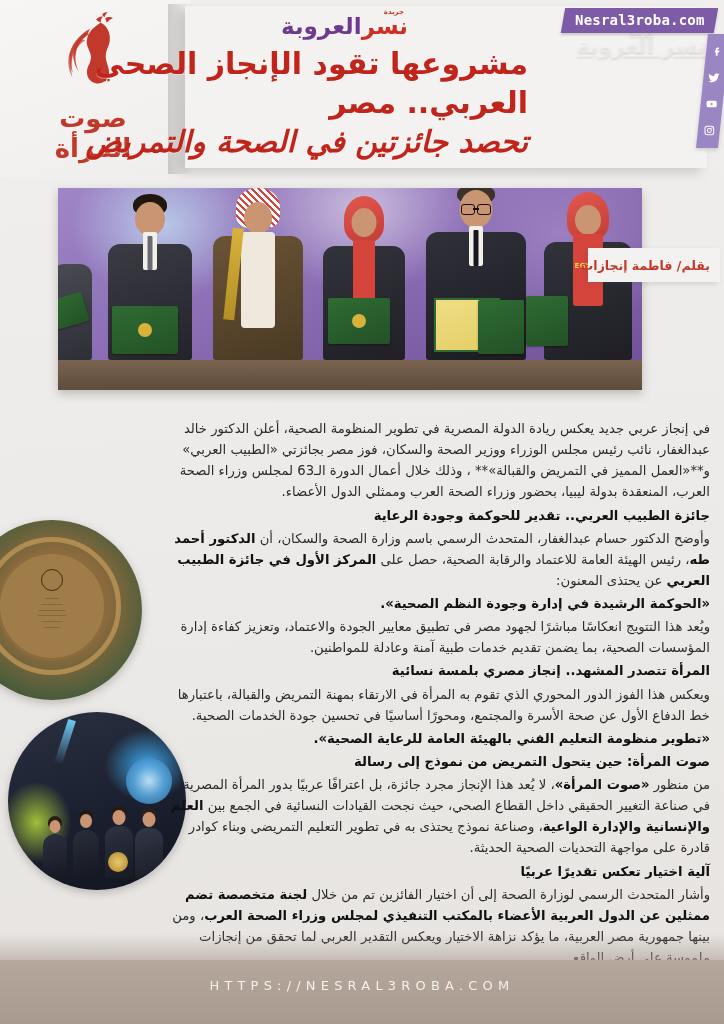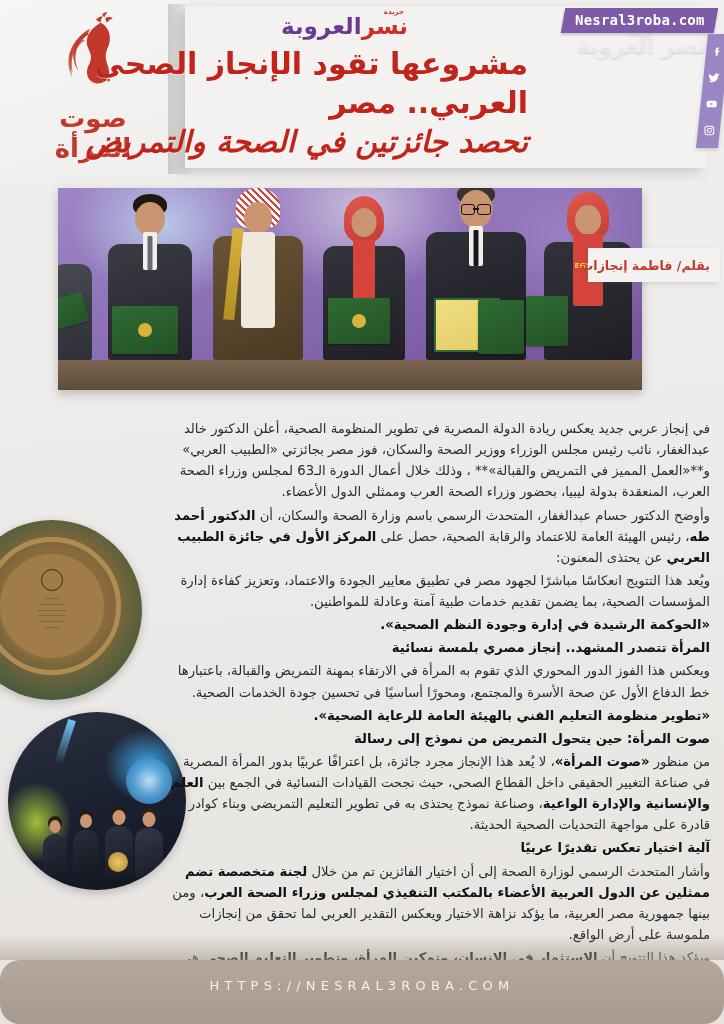--- a/index.html
+++ b/index.html
@@ -70,21 +70,21 @@
     letter-spacing:-0.3px;
     text-shadow:0 1px 0 rgba(255,255,255,0.45);
   }
   .headline .l2{display:block;font-style:italic;}
 
   
   .watermark{
     position:absolute;right:18px;top:28px;
     font-size:22px;font-weight:bold;color:rgba(255,255,255,0.42);
     text-shadow:0 1px 2px rgba(120,120,120,0.25);
-    pointer-events:none;white-space:nowrap;
+    pointer-events:none;white-space:nowrap;text-decoration:underline;
   }
   .watermark .wm-k{font-size:8px;display:block;text-align:center;margin-bottom:-4px;}
 
   
   .site-badge{
     position:absolute;right:8px;top:8px;
     background:#7d5ba6;color:#ffffff;
     font-family:"DejaVu Sans Mono","Liberation Mono",monospace;
     font-size:14px;font-weight:bold;letter-spacing:0.2px;
     padding:4px 12px 5px 12px;
@@ -238,21 +238,20 @@
     direction:rtl;
   }
   .article p{margin:0 0 2px 0;}
   .article .sec{font-weight:bold;color:#111111;}
   .article b{font-weight:bold;color:#111111;}
 
   
   .footer{
     position:absolute;left:0;bottom:0;width:724px;height:64px;
     background:linear-gradient(180deg,#b5a79b 0%,#a89a8e 100%);
-    border-radius:20px;
   }
   .footer-fade{
     position:absolute;left:0;top:-26px;width:724px;height:26px;
     background:linear-gradient(180deg,rgba(168,154,142,0) 0%,rgba(168,154,142,0.55) 100%);
   }
   .footer-url{
     position:absolute;left:0;top:18px;width:100%;
     text-align:center;color:#f4f1ee;
     font-family:"DejaVu Sans","Liberation Sans",sans-serif;
     font-size:13px;letter-spacing:5.2px;direction:ltr;
@@ -423,23 +422,24 @@
     <div class="cer-person" style="left:126px;width:30px;height:70px;">
       <div class="p-hair" style="width:15px;height:12px;top:0;background:#2b2119;"></div>
       <div class="p-head" style="width:13px;height:15px;top:4px;"></div>
       <div class="p-body" style="width:28px;height:50px;bottom:0;background:linear-gradient(160deg,#333849,#191c26);"></div>
     </div>
   </div>
 
   <div class="article">
     <p>في إنجاز عربي جديد يعكس ريادة الدولة المصرية في تطوير المنظومة الصحية، أعلن الدكتور خالد عبدالغفار، نائب رئيس مجلس الوزراء ووزير الصحة والسكان، فوز مصر بجائزتي «الطبيب العربي» و**«العمل المميز في التمريض والقبالة»** ، وذلك خلال أعمال الدورة الـ63 لمجلس وزراء الصحة العرب، المنعقدة بدولة ليبيا، بحضور وزراء الصحة العرب وممثلي الدول الأعضاء.</p>
 
+    <p class="sec">جائزة الطبيب العربي.. تقدير للحوكمة وجودة الرعاية</p>
     <p><span>وأوضح الدكتور حسام عبدالغفار، المتحدث الرسمي باسم وزارة الصحة والسكان، أن </span><b>الدكتور أحمد طه</b><span>، رئيس الهيئة العامة للاعتماد والرقابة الصحية، حصل على </span><b>المركز الأول في جائزة الطبيب العربي</b><span> عن يحتذى المعنون:</span></p>
+    <p><b>«الحوكمة الرشيدة في إدارة وجودة النظم الصحية».</b></p>
     <p>ويُعد هذا التتويج انعكاسًا مباشرًا لجهود مصر في تطبيق معايير الجودة والاعتماد، وتعزيز كفاءة إدارة المؤسسات الصحية، بما يضمن تقديم خدمات طبية آمنة وعادلة للمواطنين.</p>
-    <p><b>«الحوكمة الرشيدة في إدارة وجودة النظم الصحية».</b></p>
 
     <p class="sec">المرأة تتصدر المشهد.. إنجاز مصري بلمسة نسائية</p>
     <p>ويعكس هذا الفوز الدور المحوري الذي تقوم به المرأة في الارتقاء بمهنة التمريض والقبالة، باعتبارها خط الدفاع الأول عن صحة الأسرة والمجتمع، ومحورًا أساسيًا في تحسين جودة الخدمات الصحية.</p>
     <p><b>«تطوير منظومة التعليم الفني بالهيئة العامة للرعاية الصحية».</b></p>
 
     <p class="sec">صوت المرأة: حين يتحول التمريض من نموذج إلى رسالة</p>
     <p><span>من منظور </span><b>«صوت المرأة»</b><span>، لا يُعد هذا الإنجاز مجرد جائزة، بل اعترافًا عربيًا بدور المرأة المصرية في صناعة التغيير الحقيقي داخل القطاع الصحي، حيث نجحت القيادات النسائية في الجمع بين </span><b>العلم والإنسانية والإدارة الواعية</b><span>، وصناعة نموذج يحتذى به في تطوير التعليم التمريضي وبناء كوادر قادرة على مواجهة التحديات الصحية الحديثة.</span></p>
 
     <p class="sec">آلية اختيار تعكس تقديرًا عربيًا</p>
     <p><span>وأشار المتحدث الرسمي لوزارة الصحة إلى أن اختيار الفائزين تم من خلال </span><b>لجنة متخصصة تضم ممثلين عن الدول العربية الأعضاء بالمكتب التنفيذي لمجلس وزراء الصحة العرب</b><span>، ومن بينها جمهورية مصر العربية، ما يؤكد نزاهة الاختيار ويعكس التقدير العربي لما تحقق من إنجازات ملموسة على أرض الواقع.</span></p>

